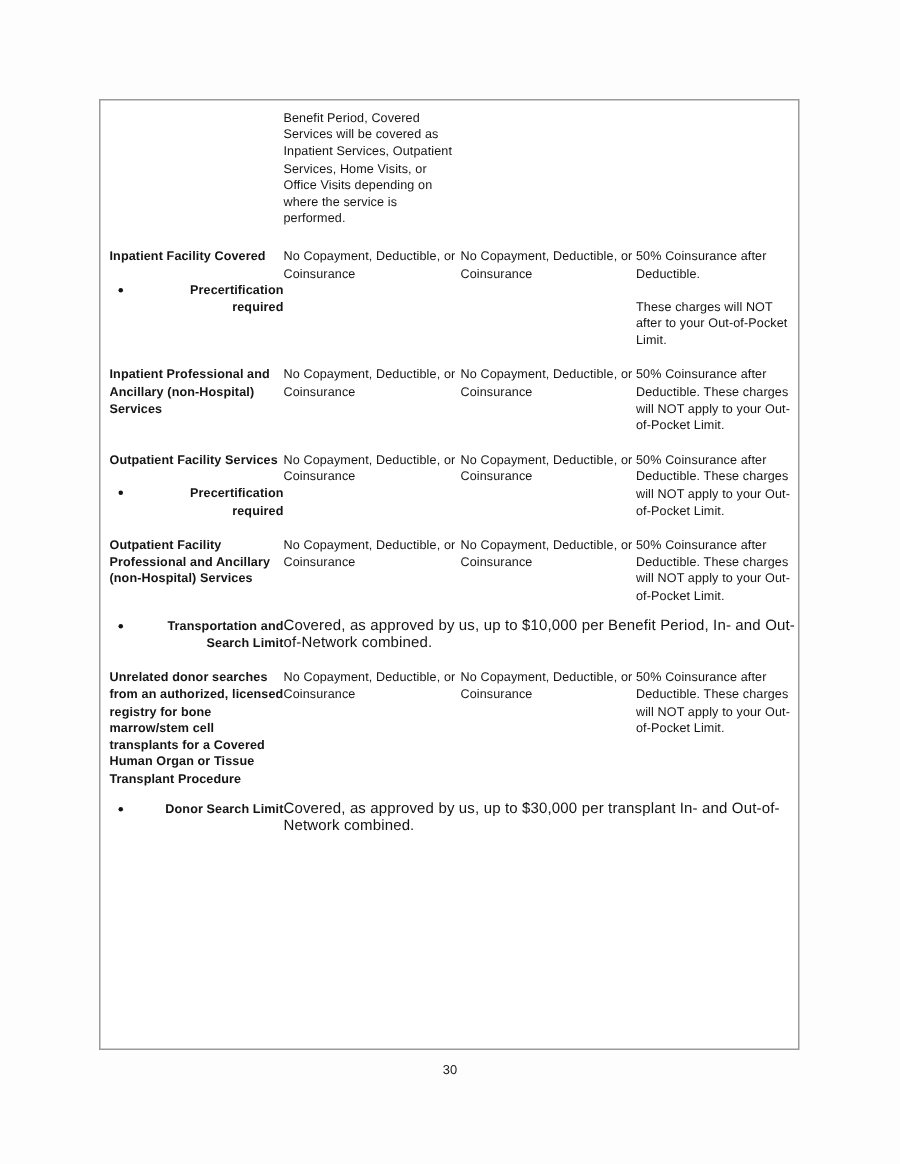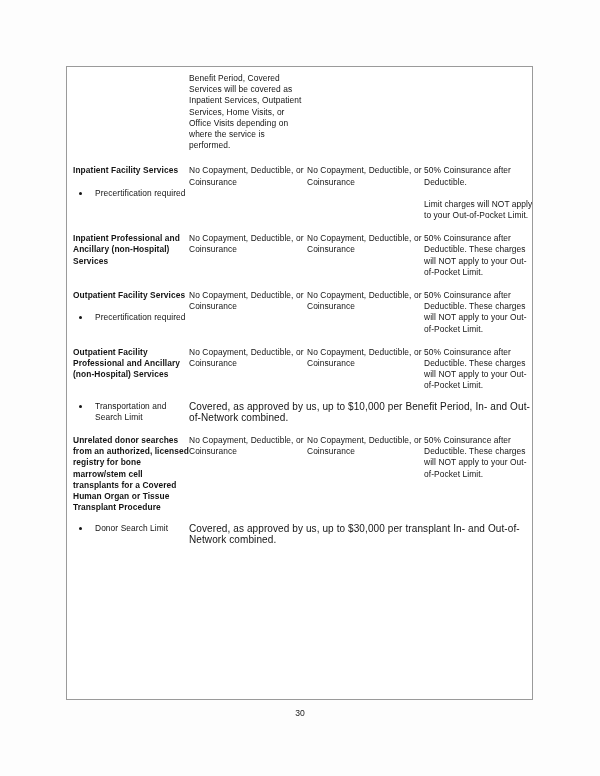--- a/index.html
+++ b/index.html
@@ -77,22 +77,23 @@
 
   .row-pad-lg > td { padding-top: 14px; }
   .row-pad-md > td { padding-top: 12px; }
   .row-pad-sm > td { padding-top: 9px; }
   .row-pad-xs > td { padding-top: 6px; }
 
   
   .bullet-item {
     position: relative;
     padding-left: 22px;
-    font-weight: normal;
+    font-weight: bold;
     margin-top: 11px;
+    text-align: right;
   }
   .bullet-item .dot {
     position: absolute;
     left: 6px;
     top: 4px;
     width: 3px;
     height: 3px;
     background: #141414;
     border-radius: 50%;
   }
@@ -135,32 +136,32 @@
 
         <tr class="row-pad-xs">
           <td class="cell label"></td>
           <td class="cell val">Benefit Period, Covered Services will be covered as Inpatient Services, Outpatient Services, Home Visits, or Office Visits depending on where the service is performed.</td>
           <td class="cell val"></td>
           <td class="cell val"></td>
         </tr>
 
         <tr class="row-pad-lg">
           <td class="cell label">
-            <div>Inpatient Facility Services</div>
+            <div>Inpatient Facility Covered</div>
             <div class="bullet-item">
               <span class="dot"></span>
               <span>Precertification required</span>
             </div>
           </td>
           <td class="cell val">No Copayment, Deductible, or Coinsurance</td>
           <td class="cell val">No Copayment, Deductible, or Coinsurance</td>
           <td class="cell val">
             <div>50% Coinsurance after Deductible.</div>
             <div class="gap-block"></div>
-            <div>Limit charges will NOT apply to your Out-of-Pocket Limit.</div>
+            <div>These charges will NOT after to your Out-of-Pocket Limit.</div>
           </td>
         </tr>
 
         <tr class="row-pad-md">
           <td class="cell label">Inpatient Professional and Ancillary (non-Hospital) Services</td>
           <td class="cell val">No Copayment, Deductible, or Coinsurance</td>
           <td class="cell val">No Copayment, Deductible, or Coinsurance</td>
           <td class="cell val">50% Coinsurance after Deductible. These charges will NOT apply to your Out-of-Pocket Limit.</td>
         </tr>
 

